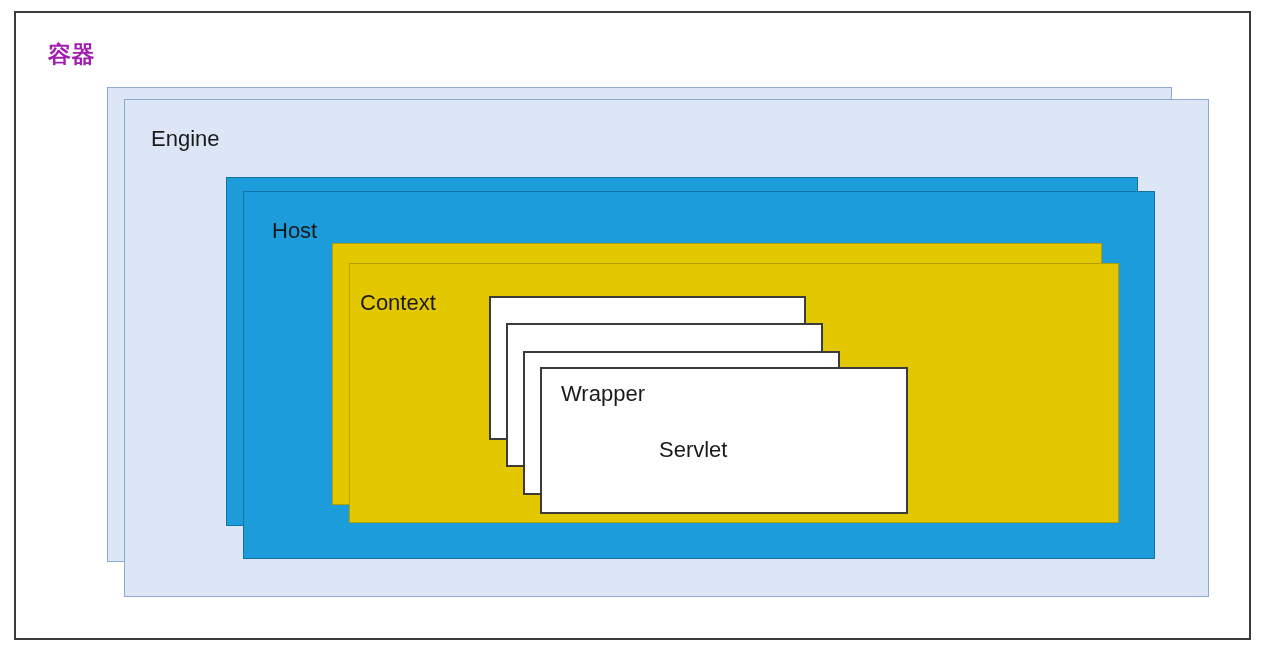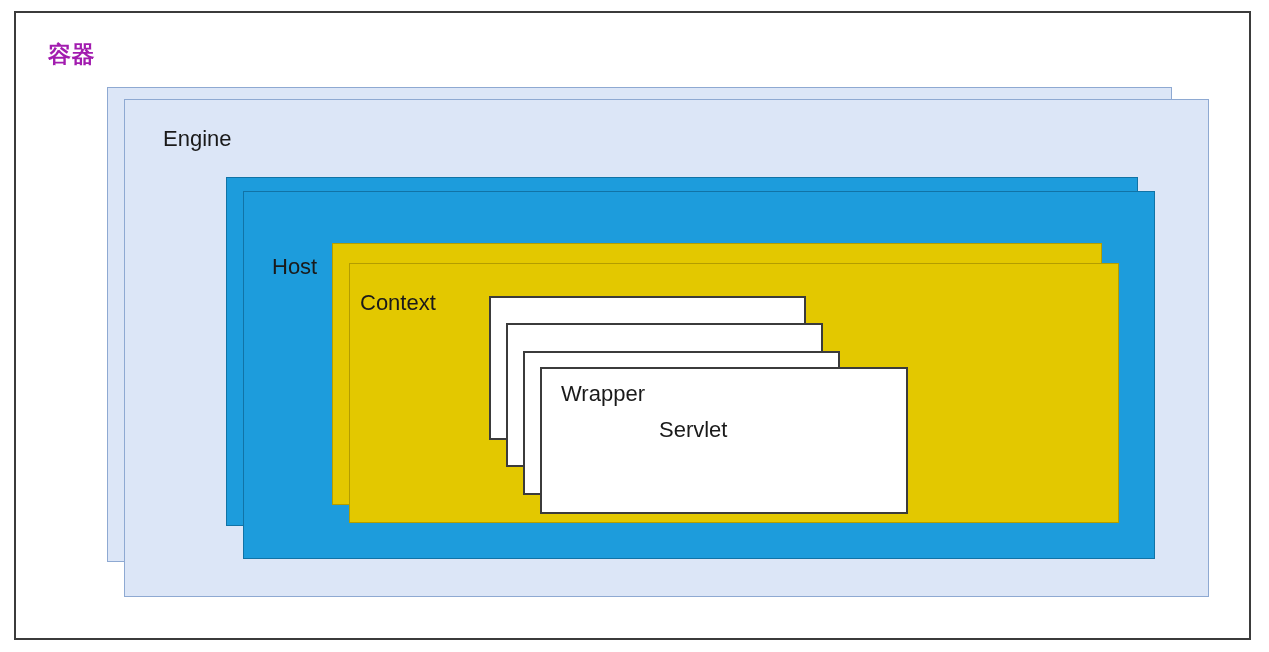--- a/index.html
+++ b/index.html
@@ -60,25 +60,25 @@
     background: #ffffff;
     border: 2px solid #3b3b3b;
   }
   .box-label {
     position: absolute;
     font-size: 22px;
     color: #1a1a1a;
     white-space: nowrap;
     line-height: 1;
   }
-  .label-engine { left: 38px; top: 28px; }
-  .label-host   { left: 28px; top: 28px; margin-top: 36px; }
+  .label-engine { left: 26px; top: 28px; }
+  .label-host   { left: 28px; top: 28px; }
   .label-context{ left: 10px; top: 28px; }
   .label-wrapper{ left: 19px; top: 14px; }
-  .label-servlet{ left: 117px; top: 50px; }
+  .label-servlet{ left: 117px; top: 70px; }
 </style>
 </head>
 <body>
 
 <div id="canvas">
 
   <div class="outer-frame">
 
     <div class="title-container">容器</div>
 

